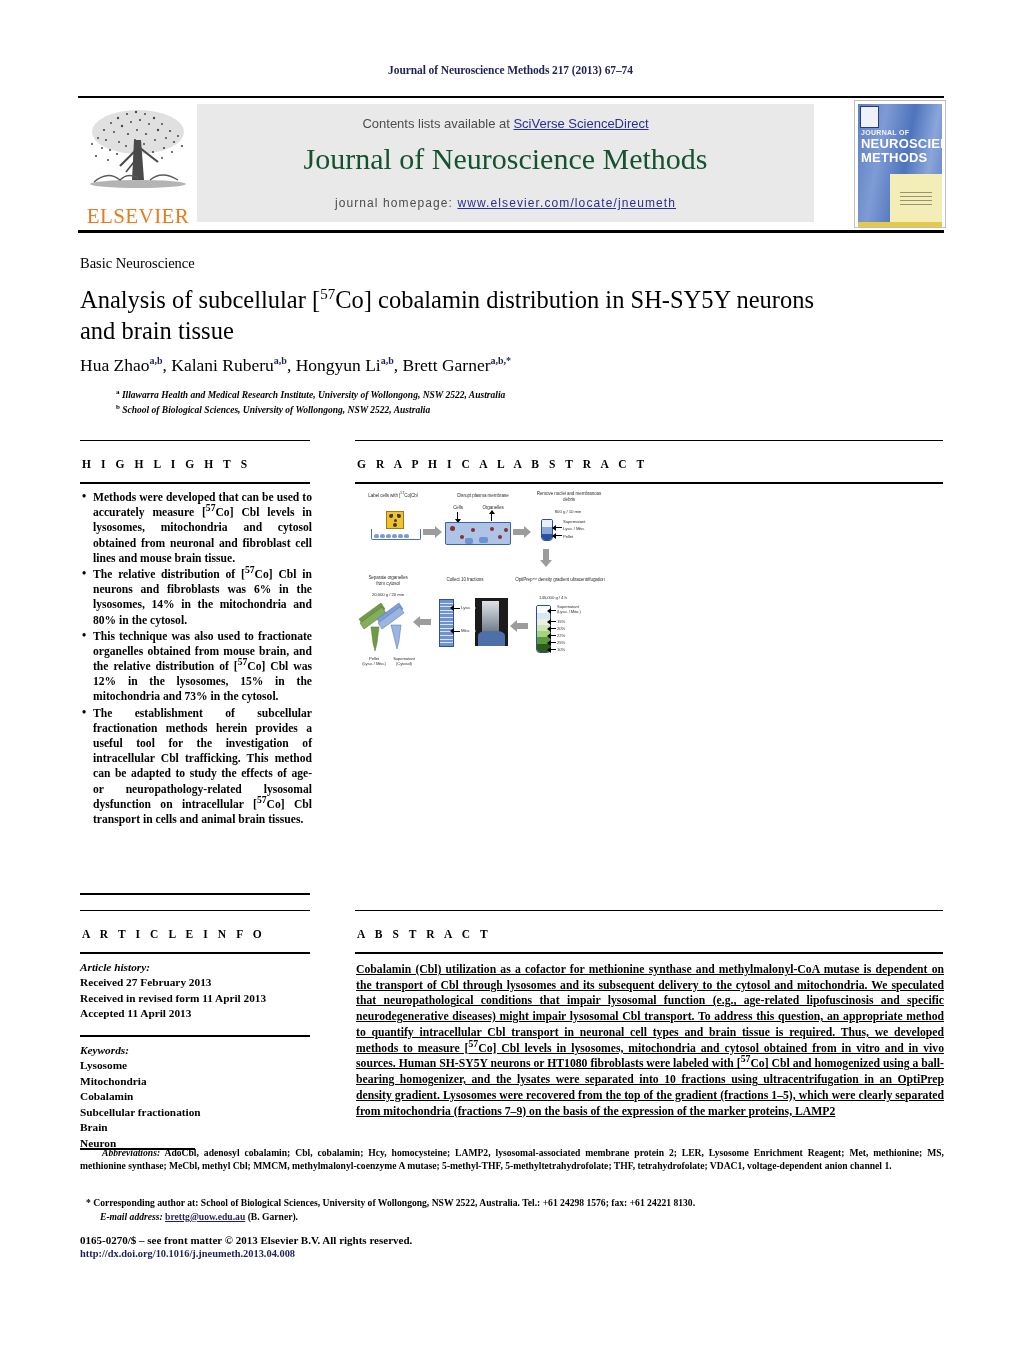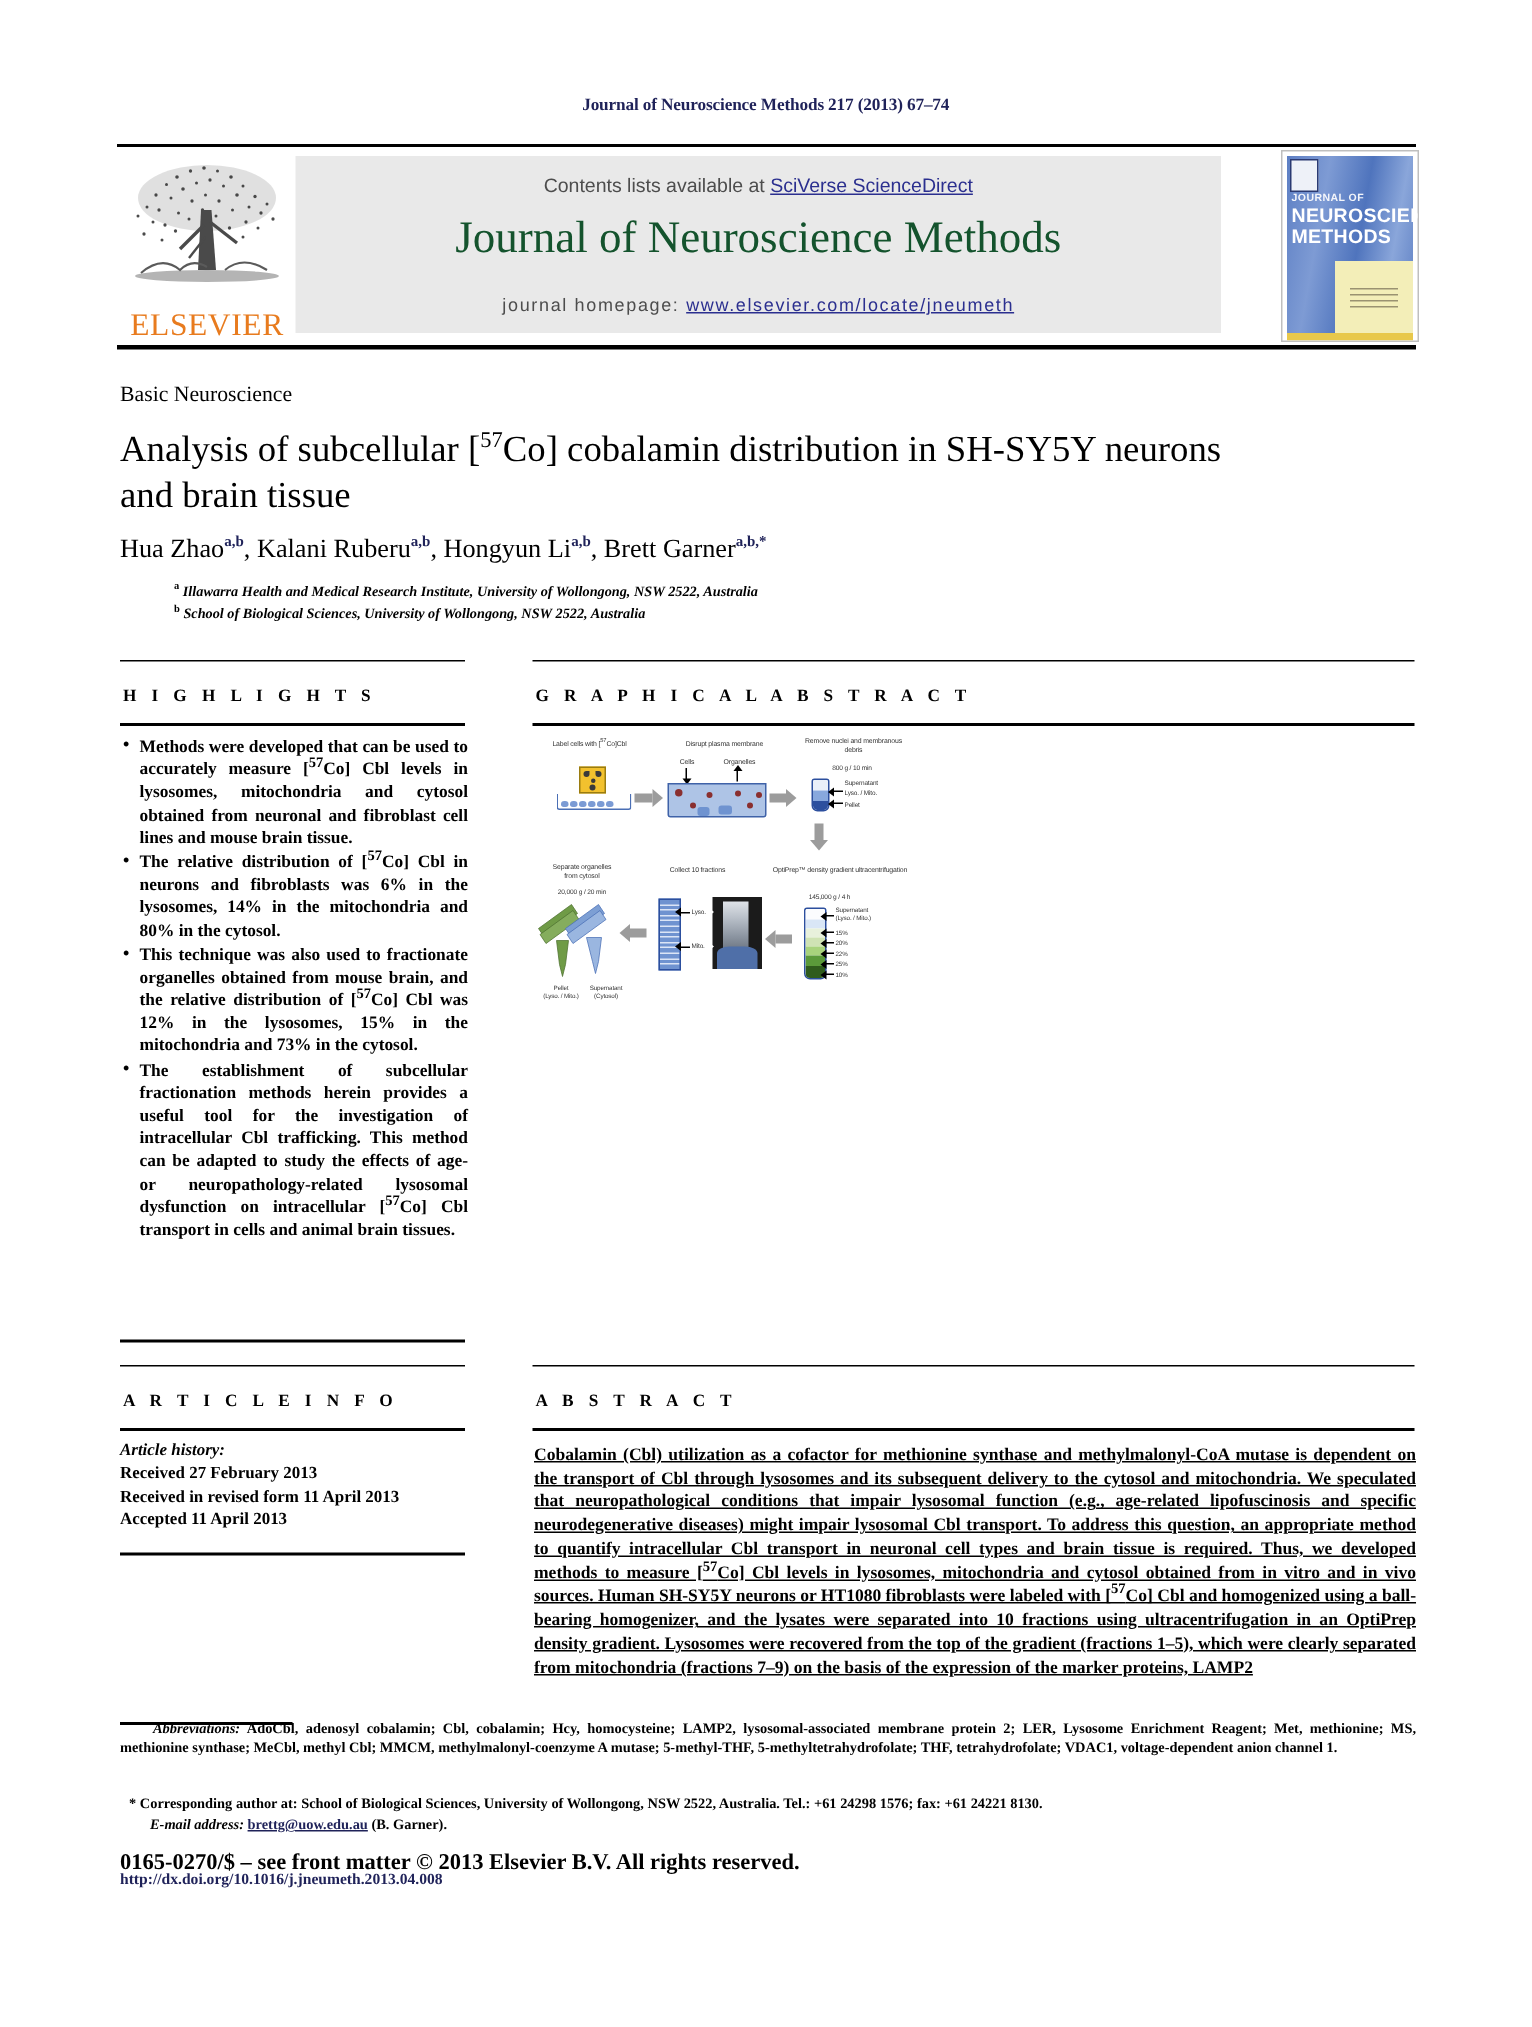--- a/index.html
+++ b/index.html
@@ -235,21 +235,21 @@
   .abbrev .it { font-style:italic; }
   .corresp {
     position:absolute; top:1196px; left:86px; width:858px;
     font-family:"Liberation Serif", serif; font-weight:bold; font-size:9.6px; line-height:1.45;
   }
   .corresp .it { font-style:italic; }
   .email-line { padding-left:14px; }
   .email-link { color:#1f2259; }
   .footer-issn {
     position:absolute; top:1234px; left:80px; width:500px;
-    font-family:"Liberation Serif", serif; font-weight:bold; font-size:15px;
+    font-family:"Liberation Serif", serif; font-weight:bold; font-size:11px;
   }
   .footer-doi {
     position:absolute; top:1248px; left:80px; width:500px;
     font-family:"Liberation Serif", serif; font-weight:bold; font-size:10.4px; color:#1f2259;
   }
   sup { line-height:0; }
 </style>
 </head>
 <body>
 
@@ -541,20 +541,29 @@
 
   <div class="hdr-caps ai-head">A R T I C L E   I N F O</div>
   <div class="ai-rule"></div>
   <div class="ai-history">
     <div class="it">Article history:</div>
     <div>Received 27 February 2013</div>
     <div>Received in revised form 11 April 2013</div>
     <div>Accepted 11 April 2013</div>
   </div>
   <div class="ai-rule2"></div>
+  <div class="ai-keywords">
+    <div class="it">Keywords:</div>
+    <div>Lysosome</div>
+    <div>Mitochondria</div>
+    <div>Cobalamin</div>
+    <div>Subcellular fractionation</div>
+    <div>Brain</div>
+    <div>Neuron</div>
+  </div>
   <div class="ai-rule3"></div>
 
   <div class="hdr-caps ab-head">A B S T R A C T</div>
   <div class="ab-rule"></div>
   <div class="abstract">Cobalamin (Cbl) utilization as a cofactor for methionine synthase and methylmalonyl-CoA mutase is dependent on the transport of Cbl through lysosomes and its subsequent delivery to the cytosol and mitochondria. We speculated that neuropathological conditions that impair lysosomal function (e.g., age-related lipofuscinosis and specific neurodegenerative diseases) might impair lysosomal Cbl transport. To address this question, an appropriate method to quantify intracellular Cbl transport in neuronal cell types and brain tissue is required. Thus, we developed methods to measure [<sup>57</sup>Co] Cbl levels in lysosomes, mitochondria and cytosol obtained from in vitro and in vivo sources. Human SH-SY5Y neurons or HT1080 fibroblasts were labeled with [<sup>57</sup>Co] Cbl and homogenized using a ball-bearing homogenizer, and the lysates were separated into 10 fractions using ultracentrifugation in an OptiPrep density gradient. Lysosomes were recovered from the top of the gradient (fractions 1–5), which were clearly separated from mitochondria (fractions 7–9) on the basis of the expression of the marker proteins, LAMP2</div>
 
   <div class="abbrev">
     <span style="display:inline-block; width:22px;"></span><span class="it">Abbreviations:</span>
     <span>AdoCbl, adenosyl cobalamin; Cbl, cobalamin; Hcy, homocysteine; LAMP2, lysosomal-associated membrane protein 2; LER, Lysosome Enrichment Reagent; Met, methionine; MS, methionine synthase; MeCbl, methyl Cbl; MMCM, methylmalonyl-coenzyme A mutase; 5-methyl-THF, 5-methyltetrahydrofolate; THF, tetrahydrofolate; VDAC1, voltage-dependent anion channel 1.</span>
   </div>

